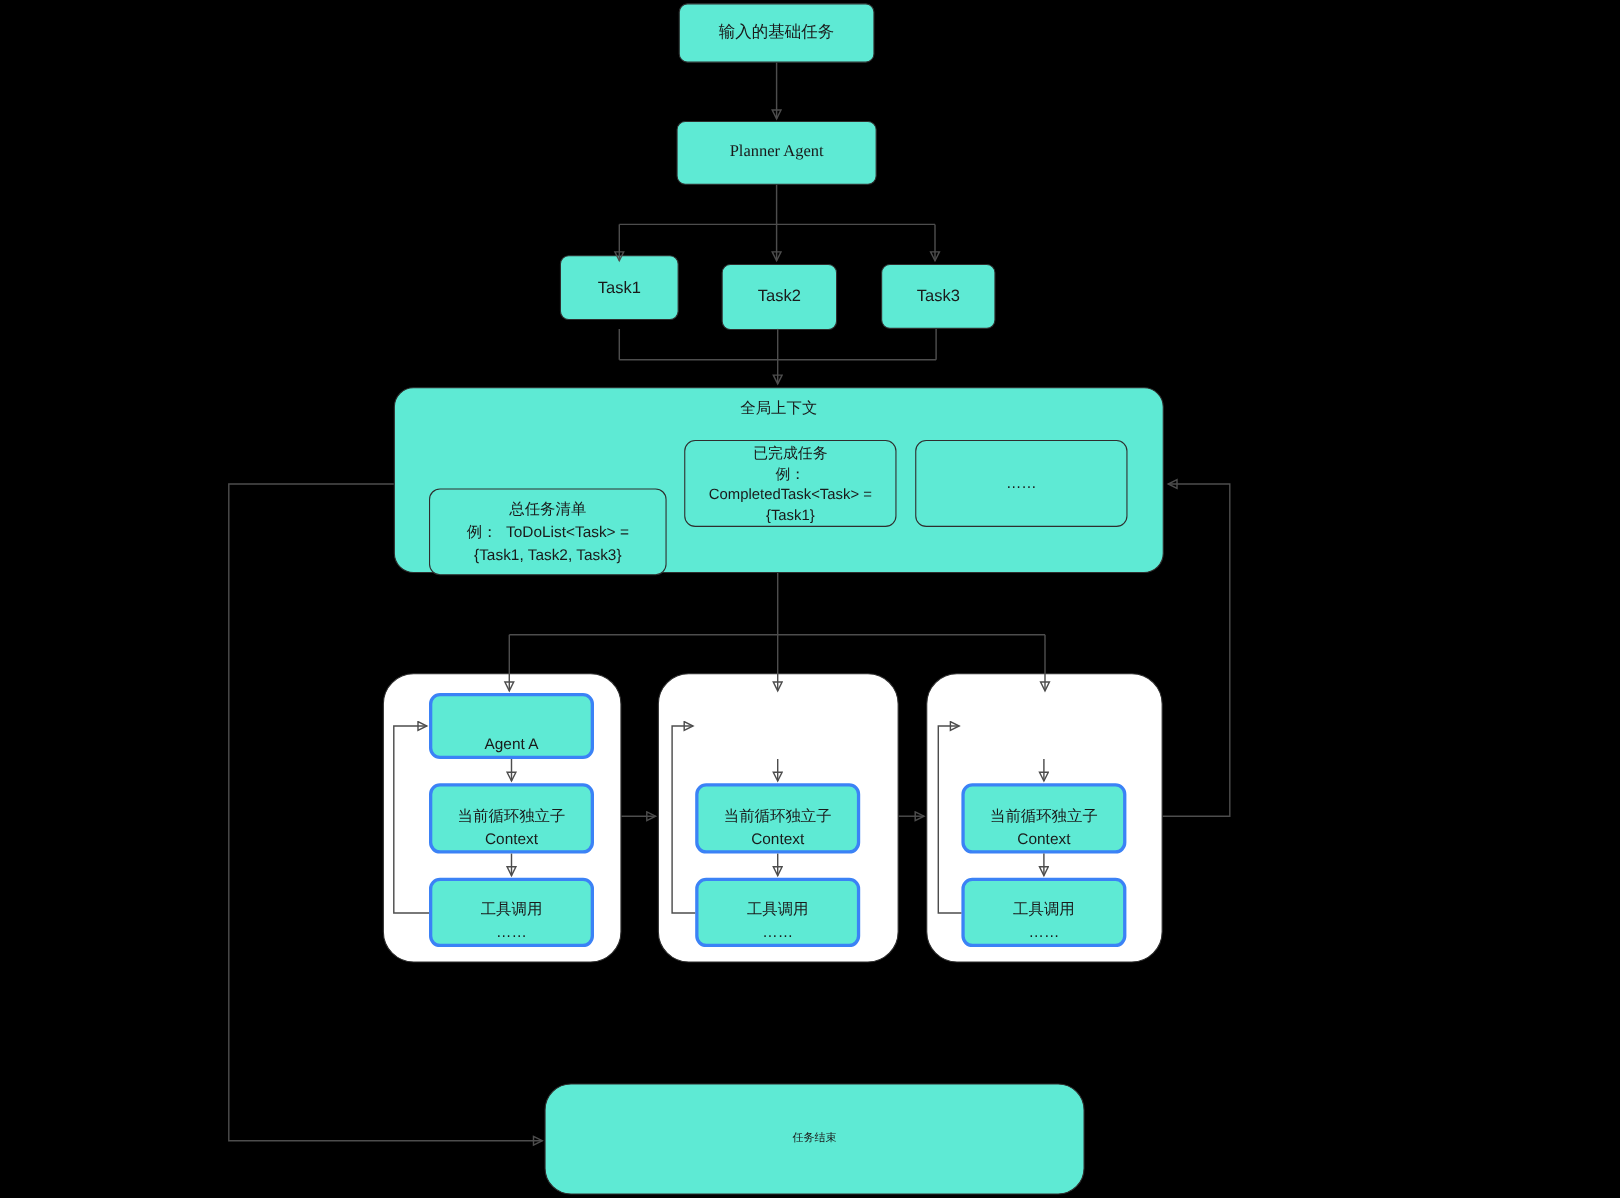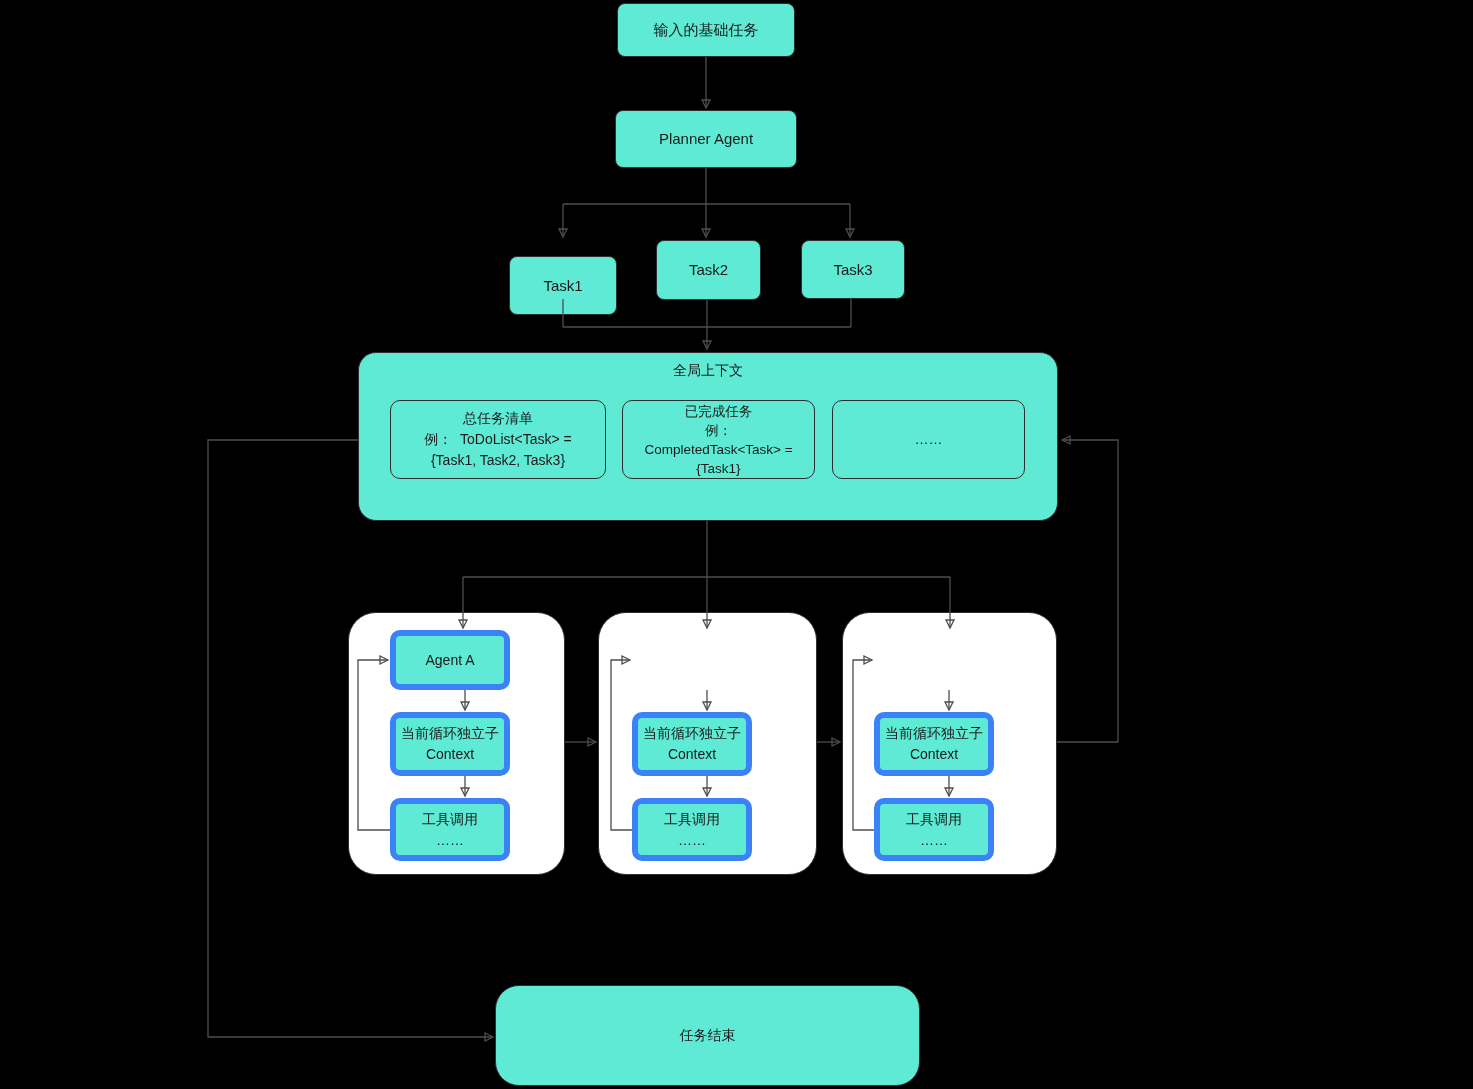--- a/index.html
+++ b/index.html
@@ -27,49 +27,49 @@
     z-index: 2;
   }
   .r8  { border-radius: 8px; }
   .r10 { border-radius: 10px; }
   .r18 { border-radius: 18px; }
   .r24 { border-radius: 24px; }
   .r28 { border-radius: 28px; }
 
   
   .n-input    { left: 617px; top: 3px;   width: 178px; height: 54px; }
-  .n-planner  { left: 615px; top: 110px; width: 182px; height: 58px; }
-  .n-task1    { left: 509px; top: 256px; width: 108px; height: 59px; text-align: center; }
+  .n-planner  { left: 615px; top: 110px; width: 182px; height: 58px; font-family: Liberation Serif, serif; }
+  .n-task1    { left: 509px; top: 232px; width: 108px; height: 59px; text-align: center; }
   .n-task2    { left: 656px; top: 240px; width: 105px; height: 60px; }
   .n-task3    { left: 801px; top: 240px; width: 104px; height: 59px; }
 
   
   .n-global   { left: 358px; top: 352px; width: 700px; height: 169px;
                 justify-content: flex-start; padding-top: 7px; z-index: 1; }
   .g-inner    { position: absolute; top: 400px; height: 79px; z-index: 2;
                 font-size: 14px; line-height: 21px; white-space: pre-wrap; }
-  .n-g-todo   { left: 390px; width: 216px; }
+  .n-g-todo   { left: 390px; width: 216px; margin-top: 44px; }
   .n-g-done   { left: 622px; width: 193px; font-size: 13.5px; line-height: 19px; align-items: center; }
   .n-g-more   { left: 832px; width: 193px; }
 
   
   .agent-wrap { position: absolute; top: 612px; height: 263px; z-index: 1;
                 background:#ffffff; border:1px solid #2e2e2e; box-sizing: border-box; }
   .n-wrapA { left: 348px; width: 217px; }
   .n-wrapB { left: 598px; width: 219px; }
   .n-wrapC { left: 842px; width: 215px; }
 
-  .a-inner { position: absolute; width: 120px; z-index: 2; font-size: 14px;
-             border: 6px solid #3b82f6; line-height: 21px; }
+  .a-inner { position: absolute; width: 150px; z-index: 2; font-size: 14px;
+             border: 3px solid #3b82f6; line-height: 21px; justify-content: flex-end; }
   .rowA { left: 390px; } .rowB { left: 632px; } .rowC { left: 874px; }
   .a-agent   { top: 630px; height: 60px; }
   .a-context { top: 712px; height: 64px; }
   .a-tool    { top: 798px; height: 63px; }
 
-  .n-end { left: 495px; top: 985px; width: 425px; height: 101px; font-size: 14px; }
+  .n-end { left: 495px; top: 985px; width: 491px; height: 101px; font-size: 10px; }
 
   #connectors {
     position: absolute; left: 0; top: 0; z-index: 5; pointer-events: none;
   }
   #connectors path { stroke: #4d4d4d; stroke-width: 1.3; fill: none; }
 </style>
 </head>
 <body>
 
 <div id="stage">

